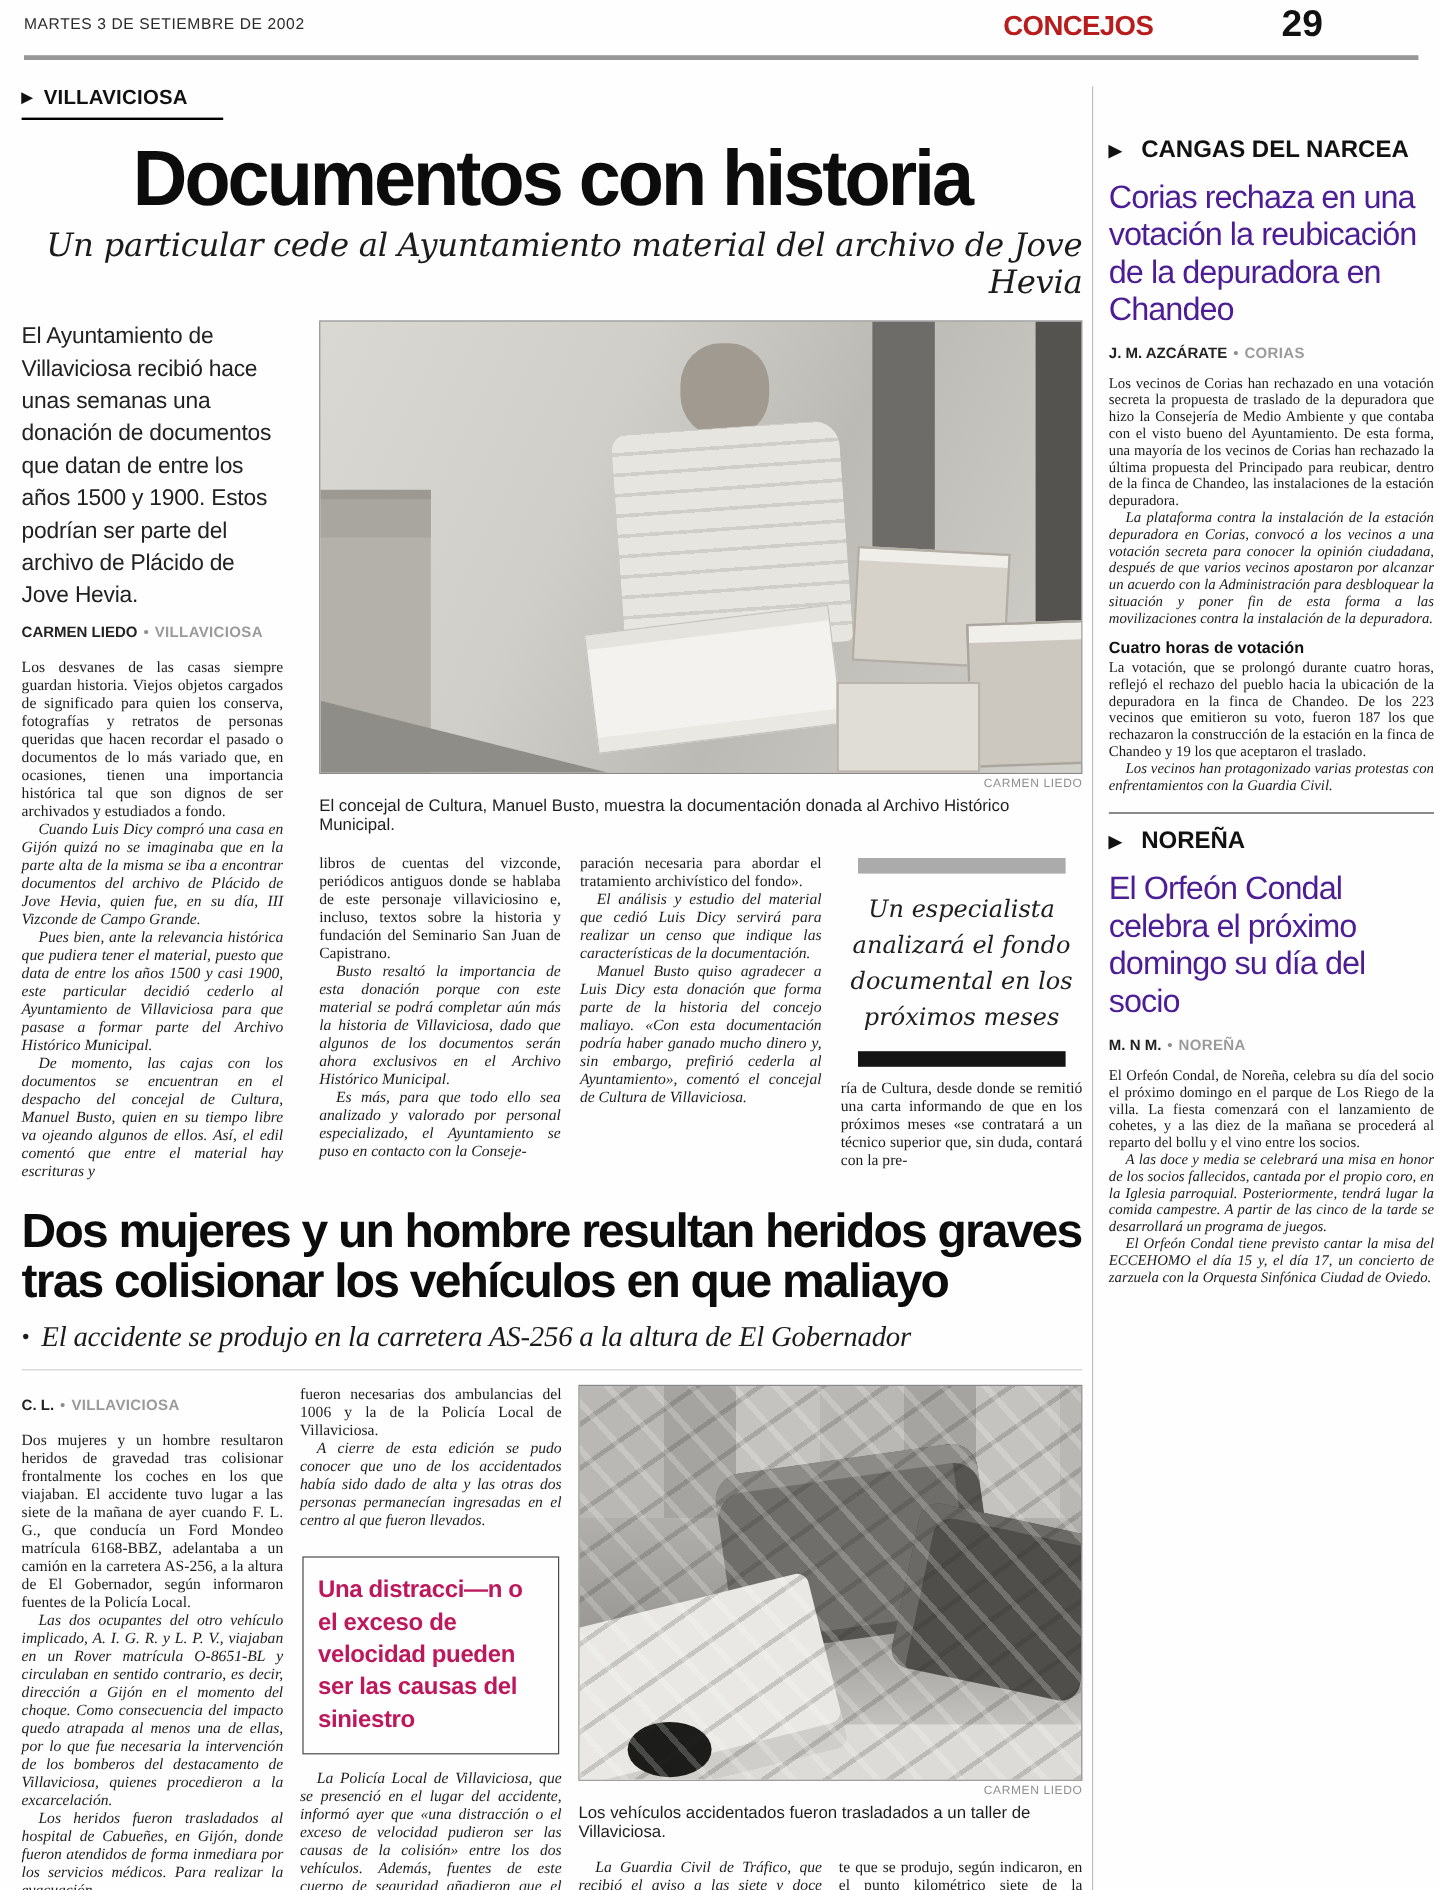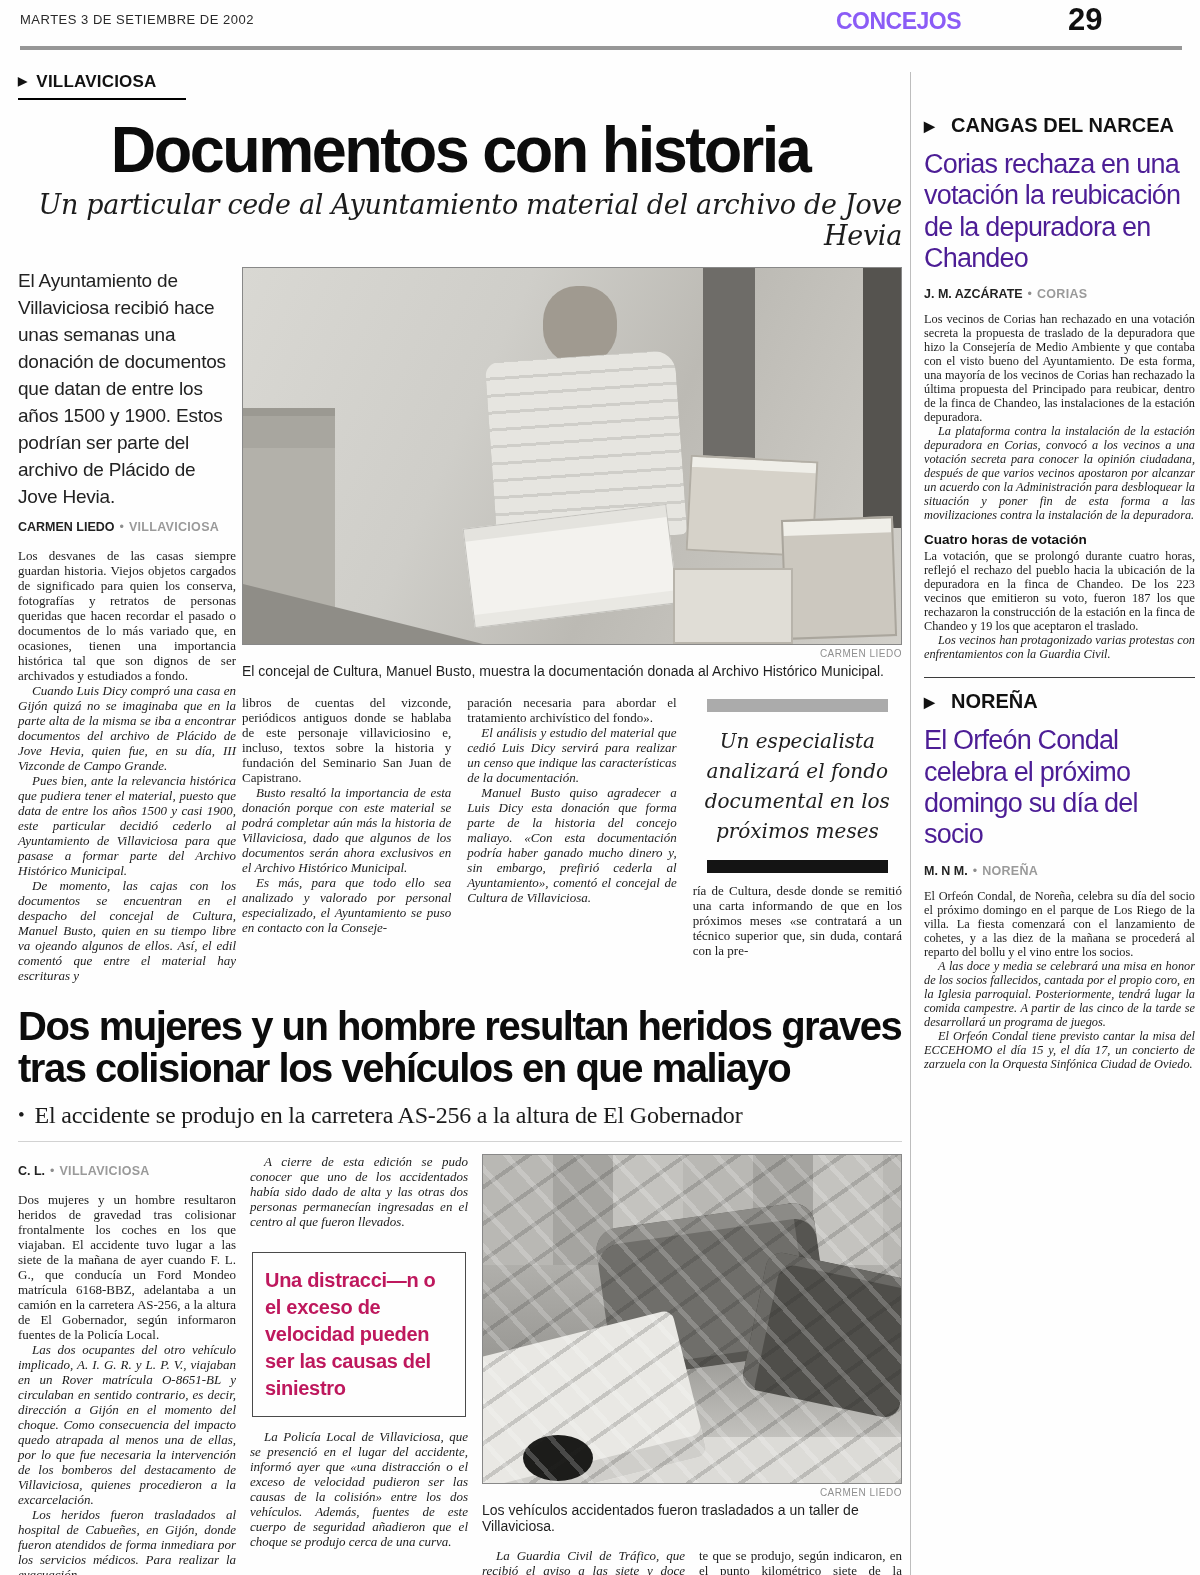--- a/index.html
+++ b/index.html
@@ -6,21 +6,21 @@
   html,body { background:#e8e8e8; }
   #page {
     position:relative; width:1200px; height:1575px; margin:0 auto;
     background:#fefefe; overflow:hidden; color:#1a1a1a;
     font-family:"Liberation Serif", serif;
   }
   
   .hdr-date { position:absolute; left:20px; top:12px; font-family:"Liberation Sans",sans-serif;
     font-size:13px; color:#2a2a2a; letter-spacing:.5px; }
   .hdr-section { position:absolute; left:836px; top:8px; font-family:"Liberation Sans",sans-serif;
-    font-size:23px; font-weight:bold; letter-spacing:-.5px; color:#8b5cf6; }
+    font-size:23px; font-weight:bold; letter-spacing:-.5px; color:#b91c1c; }
   .hdr-page { position:absolute; left:1068px; top:2px; font-family:"Liberation Sans",sans-serif;
     font-size:31px; font-weight:bold; color:#111; }
   .hdr-rule { position:absolute; left:20px; right:18px; top:46px; height:4px; background:#979797; }
 
   
   .main-left { position:absolute; left:18px; top:72px; width:884px; }
   .v-divider { position:absolute; left:910px; top:72px; bottom:0; width:1px; background:#bdbdbd; }
   .sidebar { position:absolute; left:924px; top:82px; width:271px;margin-top:32px; }
 
   
@@ -31,21 +31,21 @@
   .kicker-sb { font-size:20px; line-height:1.15; position:relative; padding-left:27px; }
   .kicker-sb .arrow { position:absolute; left:0; top:1px; }
   .kicker-sb .arrow::before { margin-right:0; }
 
   
   .a1-headline { text-align:center; font-family:"Liberation Sans",sans-serif; font-weight:bold;
     font-size:63px; letter-spacing:-2.5px; color:#0c0c0c; margin-top:18px; line-height:1.0;
     transform:scaleY(1.04); }
   .a1-subhead { text-align:right; font-family:"DejaVu Serif",serif; font-style:italic;
     font-size:27px; color:#1c1c1c; margin-top:8px; letter-spacing:-.3px; }
-  .a1-body { display:flex; gap:6px; margin-top:16px; }
+  .a1-body { display:flex; gap:30px; margin-top:16px; }
   .a1-col1 { width:218px; flex:none; }
   .lead { font-family:"Liberation Sans",sans-serif; font-size:19px; line-height:27px; color:#222;
     letter-spacing:-.2px; }
   .byline { font-family:"Liberation Sans",sans-serif; font-size:12.5px; margin:10px 0 14px 0; }
   .byline .auth { font-weight:bold; color:#222; }
   .byline .sep::before { content:"•"; color:#8d8d8d; margin:0 5px; }
   .byline .place { color:#9a9a9a; font-weight:bold; letter-spacing:.3px; }
   .bp { font-size:13px; line-height:15px; text-align:justify; color:#1b1b1b; }
   .bp.ind { text-indent:14px;font-style:italic; }
   .a1-right { flex:1; min-width:0; }
@@ -61,21 +61,21 @@
   .pq-bar.gray { background:#ababab; }
   .pq-bar.black { background:#141414; }
   .pq-text { font-family:"DejaVu Serif",serif; font-style:italic; font-size:20px; line-height:30px;
     text-align:center; color:#202020; margin:14px 0; }
 
   
   .article2 { margin-top:22px; }
   .a2-headline { font-family:"Liberation Sans",sans-serif; font-weight:bold; font-size:40px;
     letter-spacing:-1.5px; line-height:1.06; color:#0c0c0c; transform-origin:left; }
   .a2-headline span { display:block; }
-  .a2-subhead { font-size:24px; color:#1b1b1b; margin-top:12px; letter-spacing:-.2px; }
+  .a2-subhead { font-size:24px; color:#1b1b1b; margin-top:12px; letter-spacing:-.2px;font-style:italic; }
   .a2-subhead::before { content:"•"; font-size:19px; margin-right:10px; vertical-align:2px; }
   .a2-rule { border-top:1px solid #d2d2d2; margin-top:12px; }
   .a2-body { display:flex; gap:14px; margin-top:12px; }
   .a2-col { width:218px; flex:none; }
   .a2-right { flex:1; min-width:0; }
   .photo2 { height:330px; background:linear-gradient(180deg,#c6c5c1 0%,#b3b2ae 30%,#9b9a96 60%,#d8d7d3 100%); }
   .boxquote { border:1px solid #4a4a4a; padding:14px 12px; margin:23px 2px 12px 2px;
     font-family:"Liberation Sans",sans-serif; font-weight:bold; font-size:20px; line-height:27px;
     color:#be185d; letter-spacing:-.3px; }
   .a2-bottom { display:flex; gap:14px; margin-top:14px; }
@@ -209,20 +209,21 @@
         <div class="a2-col">
           <div class="byline">
             <span class="auth">C. L.</span><span class="sep"></span><span class="place">VILLAVICIOSA</span>
           </div>
           <p class="bp">Dos mujeres y un hombre resultaron heridos de gravedad tras colisionar frontalmente los coches en los que viajaban. El accidente tuvo lugar a las siete de la mañana de ayer cuando F. L. G., que conducía un Ford Mondeo matrícula 6168-BBZ, adelantaba a un camión en la carretera AS-256, a la altura de El Gobernador, según informaron fuentes de la Policía Local.</p>
           <p class="bp ind">Las dos ocupantes del otro vehículo implicado, A. I. G. R. y L. P. V., viajaban en un Rover matrícula O-8651-BL y circulaban en sentido contrario, es decir, dirección a Gijón en el momento del choque. Como consecuencia del impacto quedo atrapada al menos una de ellas, por lo que fue necesaria la intervención de los bomberos del destacamento de  Villaviciosa, quienes procedieron a la excarcelación.</p>
           <p class="bp ind">Los heridos fueron trasladados al hospital de Cabueñes, en Gijón, donde fueron atendidos de forma inmediara por los servicios médicos. Para realizar la evacuación</p>
         </div>
 
         <div class="a2-col">
+          <p class="bp">fueron necesarias dos ambulancias del 1006 y la de la Policía Local de Villaviciosa.</p>
           <p class="bp ind">A cierre de esta edición se pudo conocer que uno de los accidentados había sido dado de alta y las otras dos personas permanecían ingresadas en el centro al que fueron llevados.</p>
           <div class="boxquote">Una distracci—n o el exceso de velocidad pueden ser las causas del siniestro</div>
           <p class="bp ind">La Policía Local de Villaviciosa, que se presenció en el lugar del accidente, informó ayer que «una distracción o el exceso de velocidad pudieron ser las causas de la colisión» entre los dos vehículos. Además, fuentes de este cuerpo de seguridad añadieron que el choque se produjo cerca de una curva.</p>
         </div>
 
         <div class="a2-right">
           <div class="photo photo2">
             <div class="art p2-bg-cars"></div>
             <div class="art p2-wreck1"></div>
             <div class="art p2-wreck2"></div>

